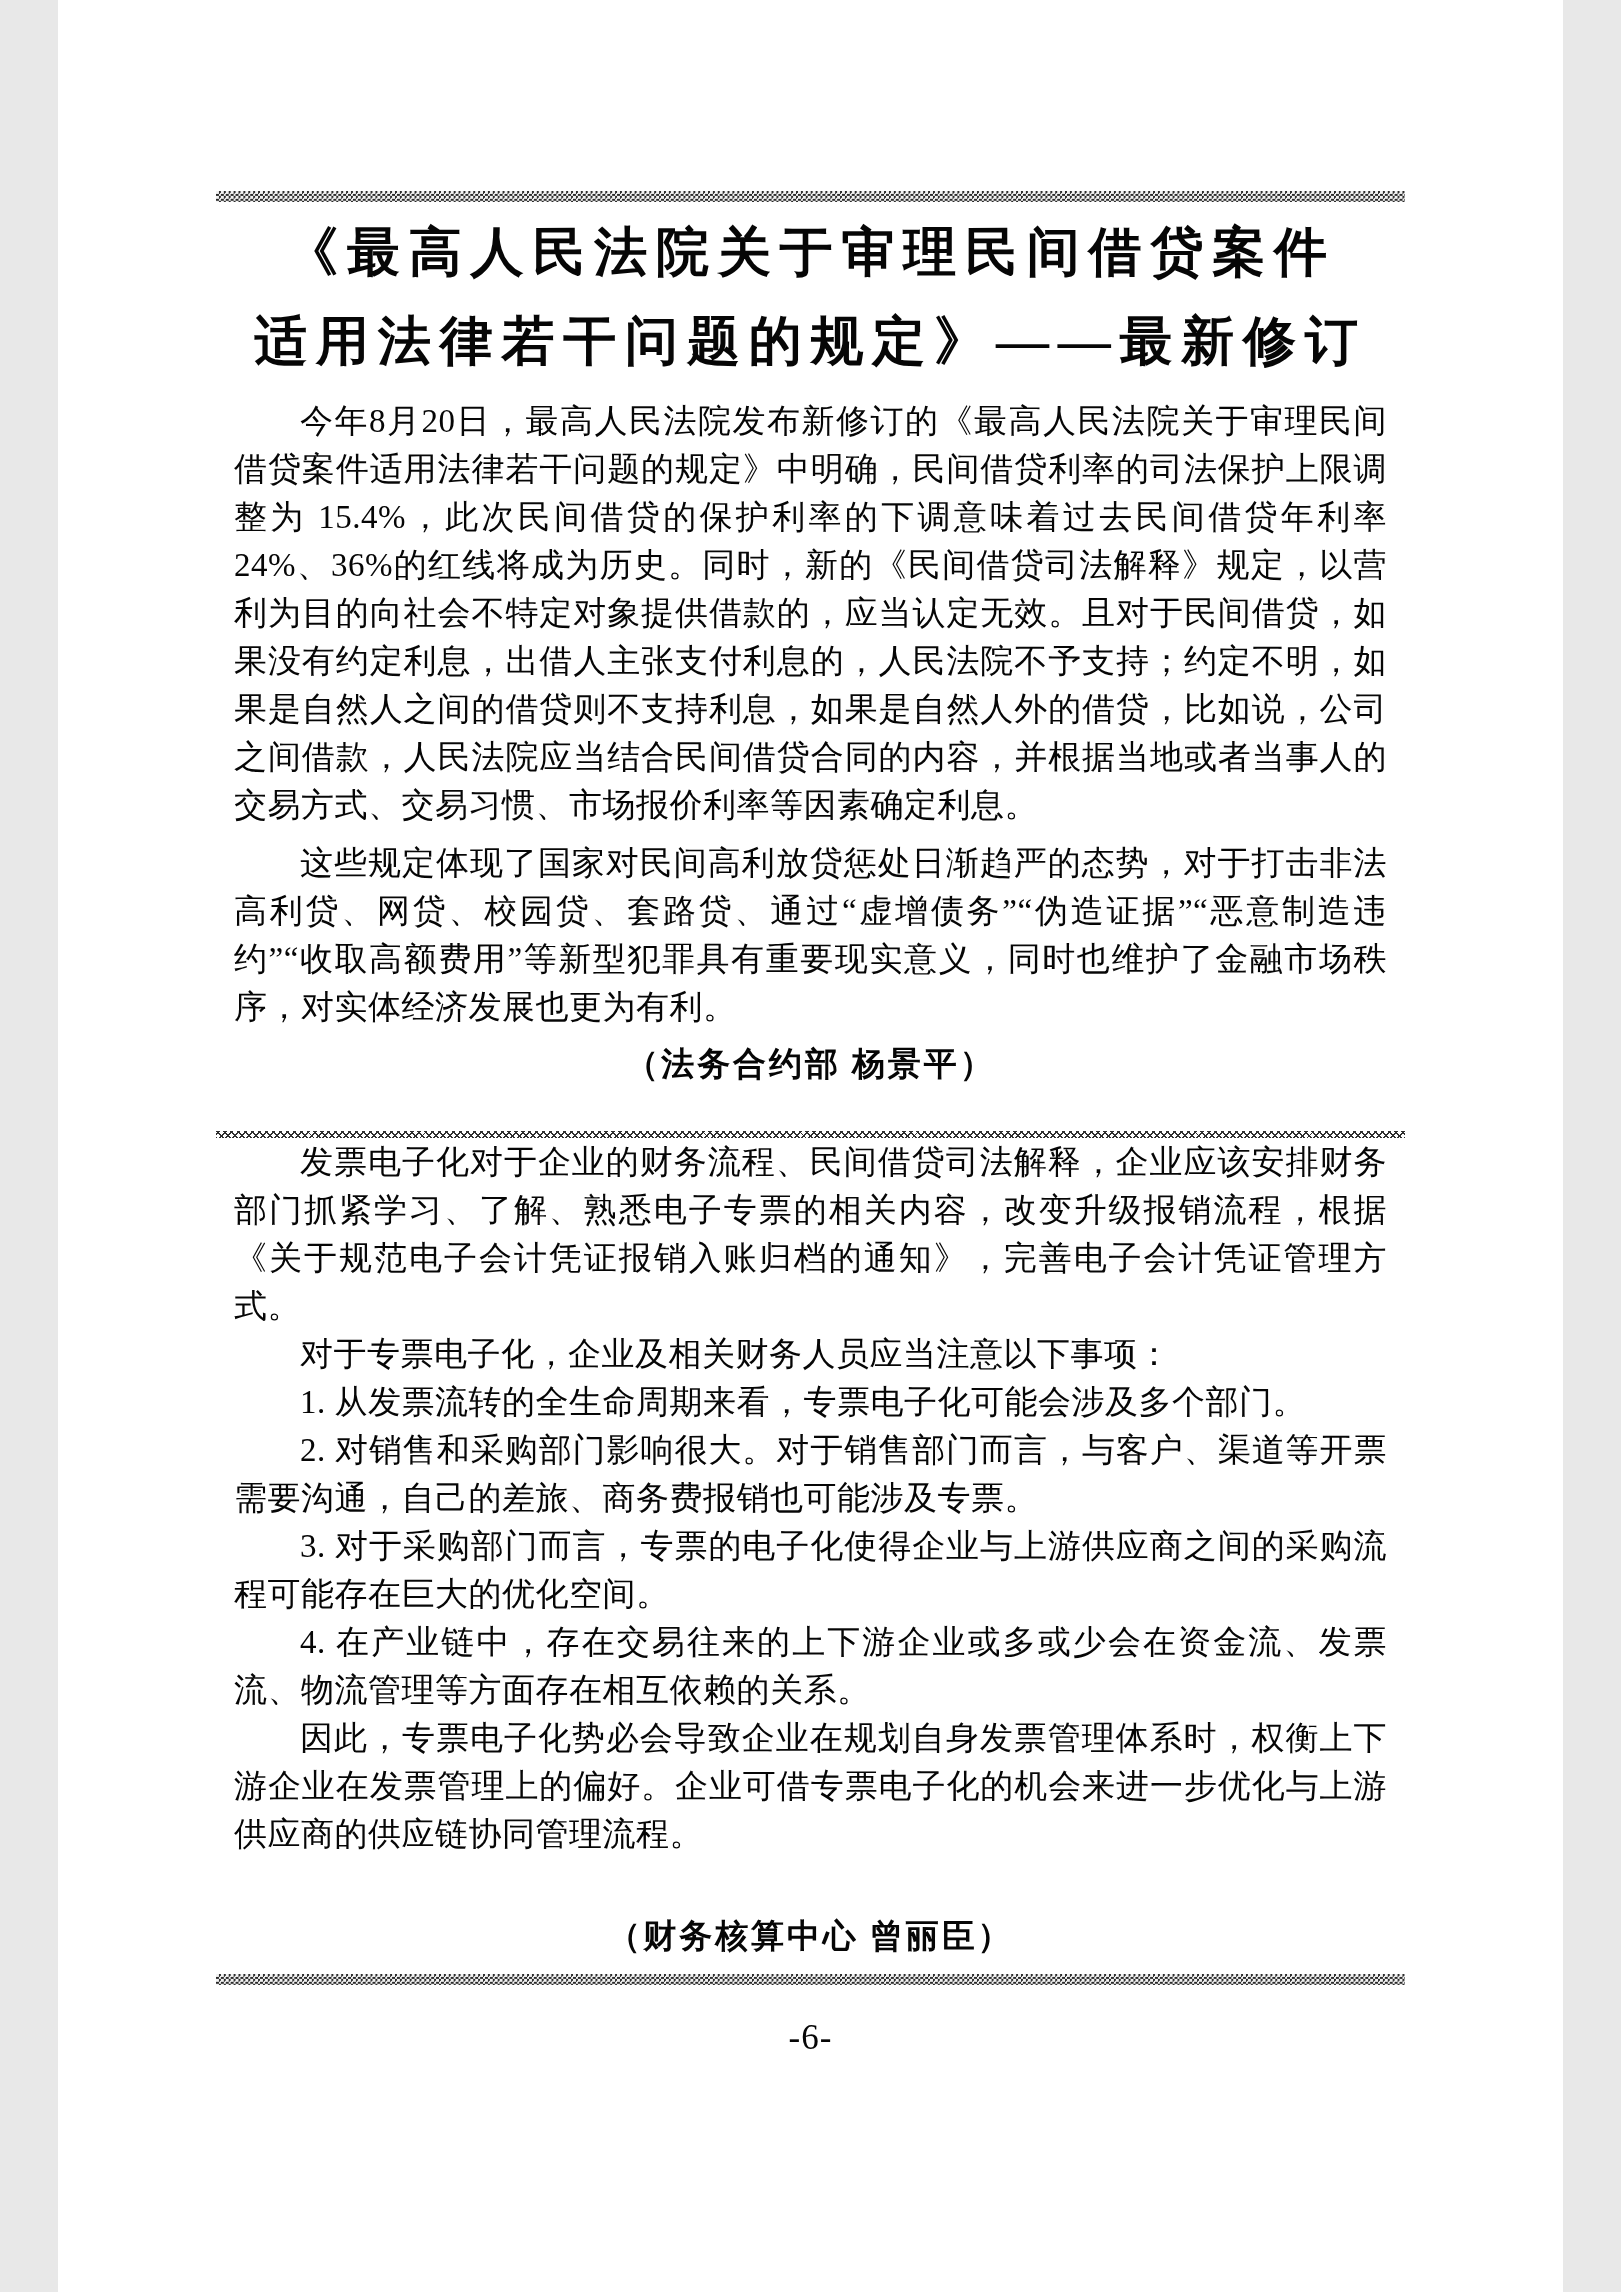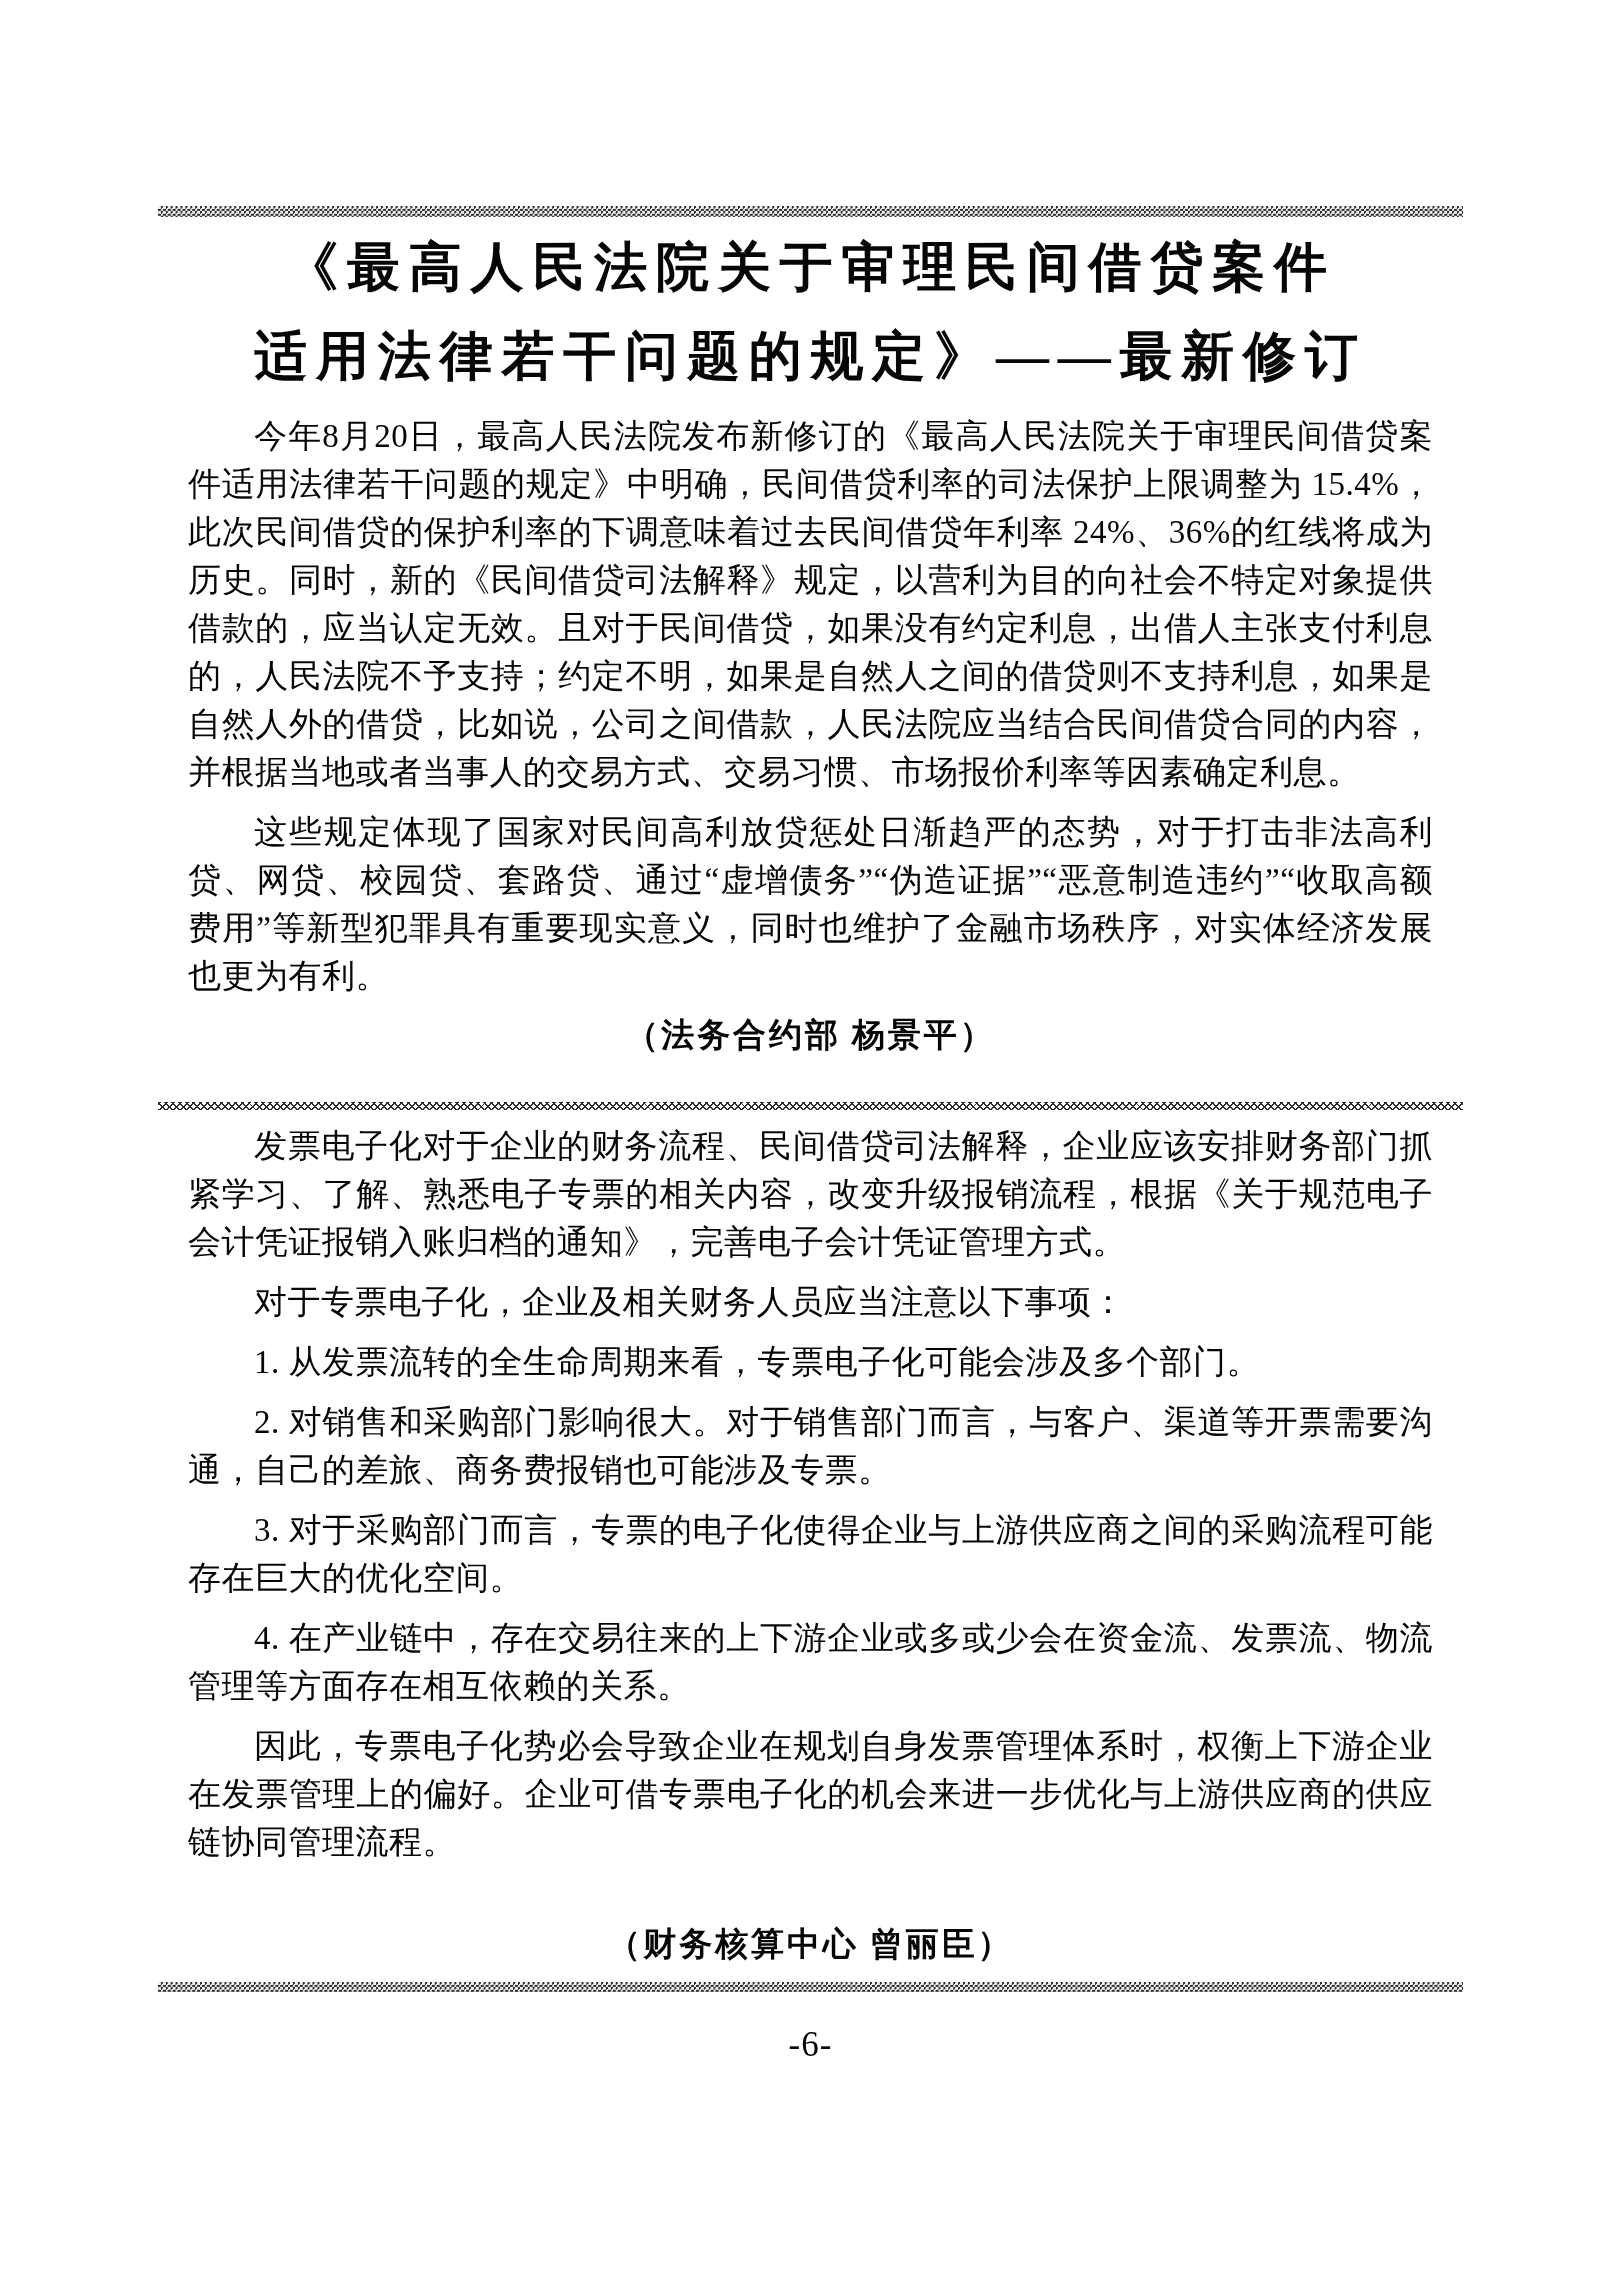--- a/index.html
+++ b/index.html
@@ -1,22 +1,22 @@
 <!DOCTYPE html>
 <html><head>
 <meta charset="utf-8">
 <style>
   html,body{margin:0;padding:0;background:#e8e8e8;}
   .page{
     position:relative;
-    width:1621px;height:2293px;
+    width:1505px;height:2293px;
     margin:0 auto;
     background:#ffffff;
     box-sizing:border-box;
-    padding:15px 176px;
+    padding:0 176px;
     font-family:"Liberation Serif","DejaVu Serif",serif;
     color:#060606;
     overflow:hidden;
   }
   
   .checker-rule{
     height:10.8px;
     margin-left:-17.6px;margin-right:-17.6px;
     background:conic-gradient(#2b2b2b 0 90deg,#f2f2f2 90deg 180deg,#2b2b2b 180deg 270deg,#f2f2f2 270deg 360deg);
     background-size:4.9px 4.9px;
@@ -42,21 +42,21 @@
   }
   .headline2{
     margin:7.8px 0 0;
     text-align:center;
     font-weight:bold;
     font-size:49px;
     line-height:73px;
     letter-spacing:9.8px;
   }
   .body-text p{
-    margin:12px;
+    margin:0;
     font-size:33px;
     line-height:48px;
     letter-spacing:0.5px;
     text-align:justify;
     text-justify:inter-ideograph;
     text-indent:2em;
   }
   .art1-start{margin-top:15.7px !important;}
   .art1-p2{margin-top:9.8px !important;}
   .art2-start{margin-top:15.7px !important;}

